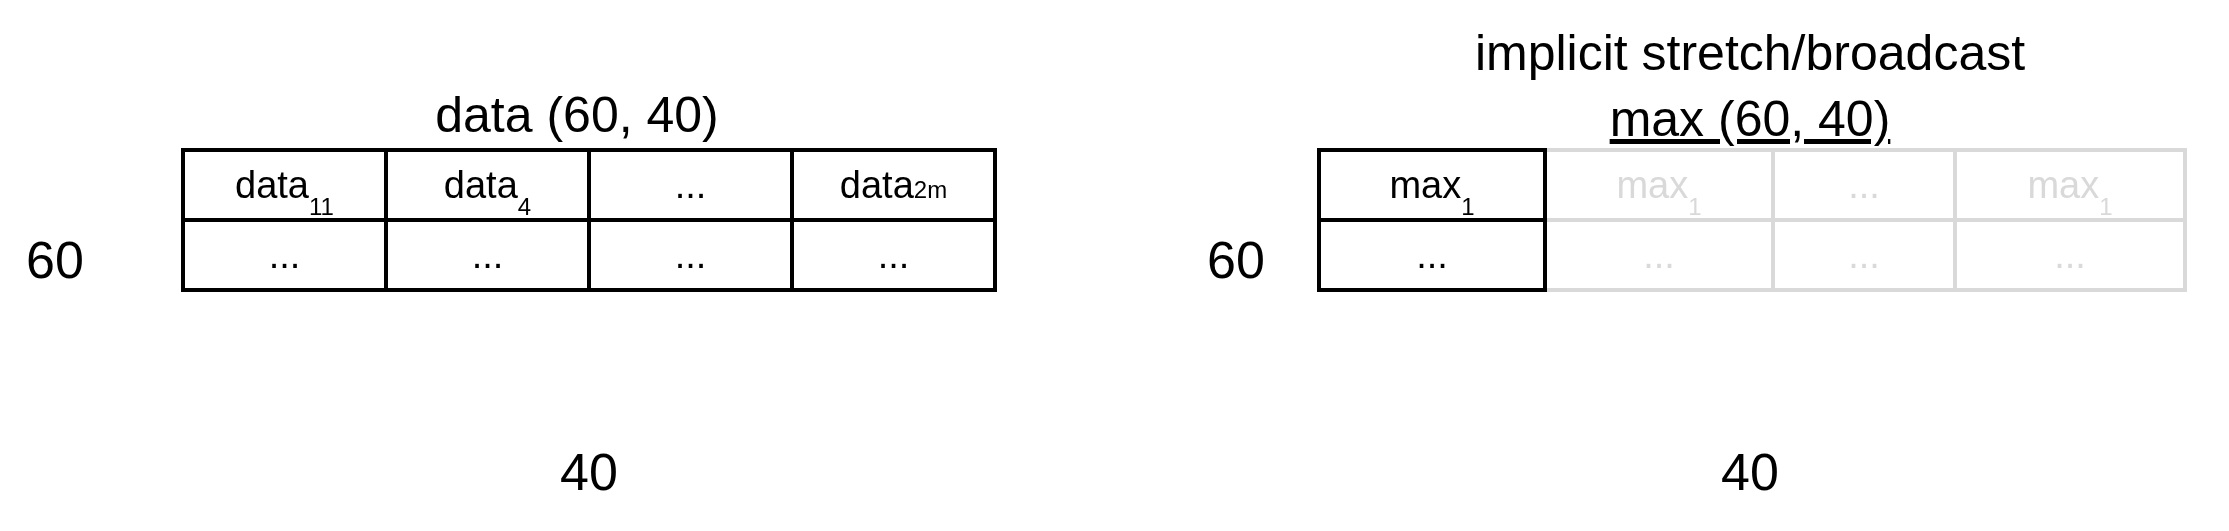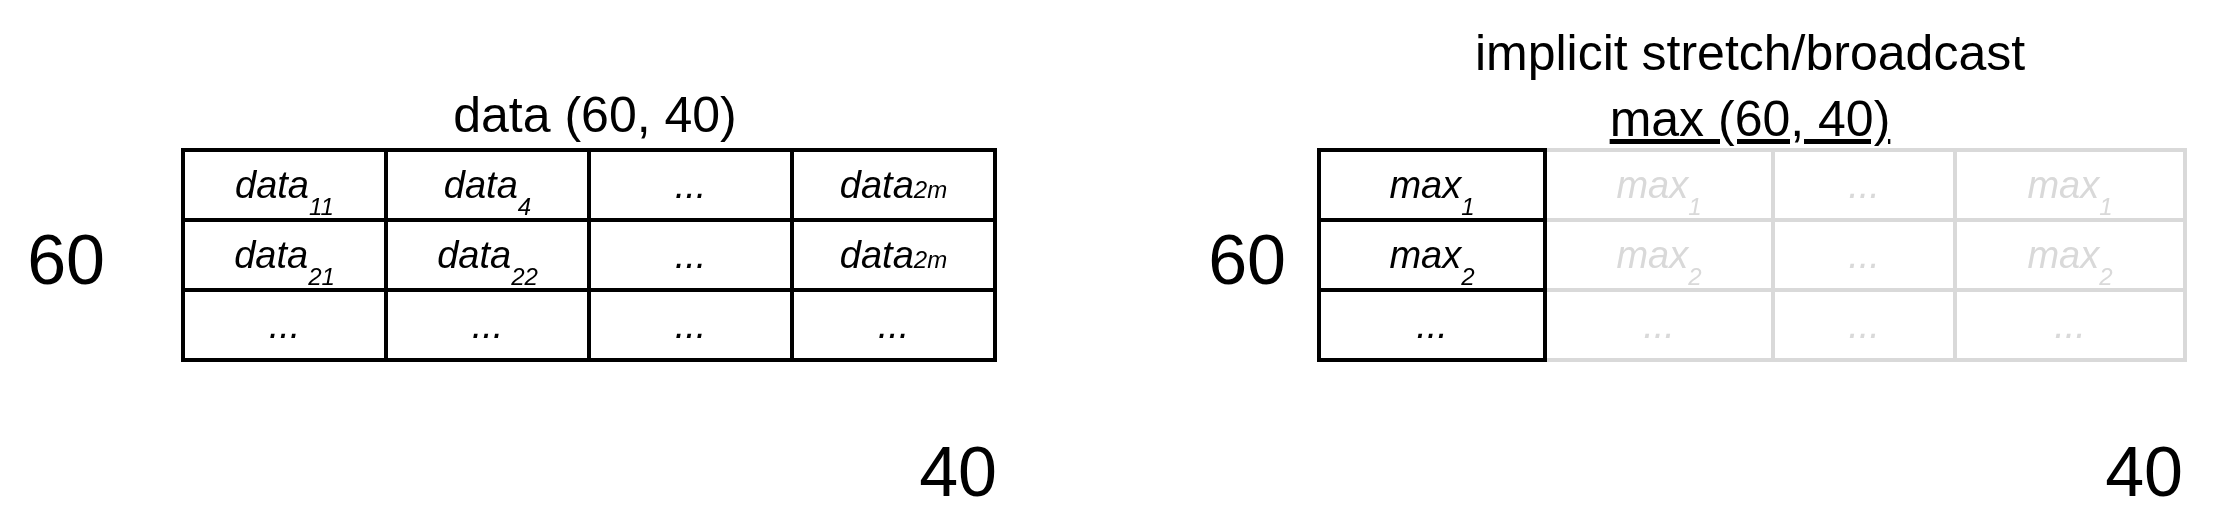--- a/index.html
+++ b/index.html
@@ -17,82 +17,75 @@
   
   .table-title {
     font-size: 50px;
     line-height: 46px;
     text-align: center;
     white-space: nowrap;
   }
 
   
   .dim-label {
-    font-size: 70px;
+    font-size: 52px;
     line-height: 60px;
-    text-align: right;
+    text-align: center;
     white-space: nowrap;
   }
 
   
   table.matrix {
     border-collapse: collapse;
     table-layout: fixed;
     position: absolute;
   }
   table.matrix td {
     border: 4px solid var(--ink, #000000);
     height: 66px;
     padding: 0;
     text-align: center;
     vertical-align: middle;
     font-size: 38px;
     white-space: nowrap;
-    font-style: italic;
   }
   table.matrix td.faded {
     border-color: var(--faded, #d9d9d9);
     color: var(--faded, #d9d9d9);
   }
   .sub { font-size: 24px; }
   .sub-low { display: inline-block; transform: translateY(0.72em); }
   .sub-inline { display: inline-block; }
 
   
   #right-table col.c0 { width: 226px; }
   #right-table col.c1 { width: 228px; }
   #right-table col.c2 { width: 182px; }
   #right-table col.c3 { width: 230px; }
 </style>
 </head>
 <body>
 
 <div id="canvas" style="--ink: #000000; --faded: #d9d9d9; --bg: #ffffff;">
 
-  <div class="abs table-title" style="left:187px; top:92px; width:816px;">data (60, 40)</div>
+  <div class="abs table-title" style="left:169px; top:92px; width:816px;">data (60, 40)</div>
 
   <div class="abs dim-label" style="left:5px; top:230px; width:100px;">60</div>
 
   <table class="matrix" id="left-table" style="left:181px; top:148px; width:816px;">
     <colgroup>
         <col>
         <col>
         <col>
         <col>
       </colgroup>
     <tbody>
         <tr>
           <td><span>data</span><span class="sub sub-low">11</span></td>
           <td><span>data</span><span class="sub sub-low">4</span></td>
-          <td><span>...</span></td>
-          <td><span>data</span><span class="sub sub-inline">2m</span></td>
-        </tr>
-        <tr>
-          <td><span>data</span><span class="sub sub-low">21</span></td>
-          <td><span>data</span><span class="sub sub-low">22</span></td>
           <td><span>...</span></td>
           <td><span>data</span><span class="sub sub-inline">2m</span></td>
         </tr>
         <tr>
           <td><span>...</span></td>
           <td><span>...</span></td>
           <td><span>...</span></td>
           <td><span>...</span></td>
         </tr>
       </tbody>
@@ -114,26 +107,20 @@
         <col class="c3">
       </colgroup>
     <tbody>
         <tr>
           <td><span>max</span><span class="sub sub-low">1</span></td>
           <td class="faded"><span>max</span><span class="sub sub-low">1</span></td>
           <td class="faded"><span>...</span></td>
           <td class="faded"><span>max</span><span class="sub sub-low">1</span></td>
         </tr>
         <tr>
-          <td><span>max</span><span class="sub sub-low">2</span></td>
-          <td class="faded"><span>max</span><span class="sub sub-low">2</span></td>
-          <td class="faded"><span>...</span></td>
-          <td class="faded"><span>max</span><span class="sub sub-low">2</span></td>
-        </tr>
-        <tr>
           <td><span>...</span></td>
           <td class="faded"><span>...</span></td>
           <td class="faded"><span>...</span></td>
           <td class="faded"><span>...</span></td>
         </tr>
       </tbody>
   </table>
 
   <div class="abs dim-label" style="left:1317px; top:442px; width:866px;">40</div>
 

